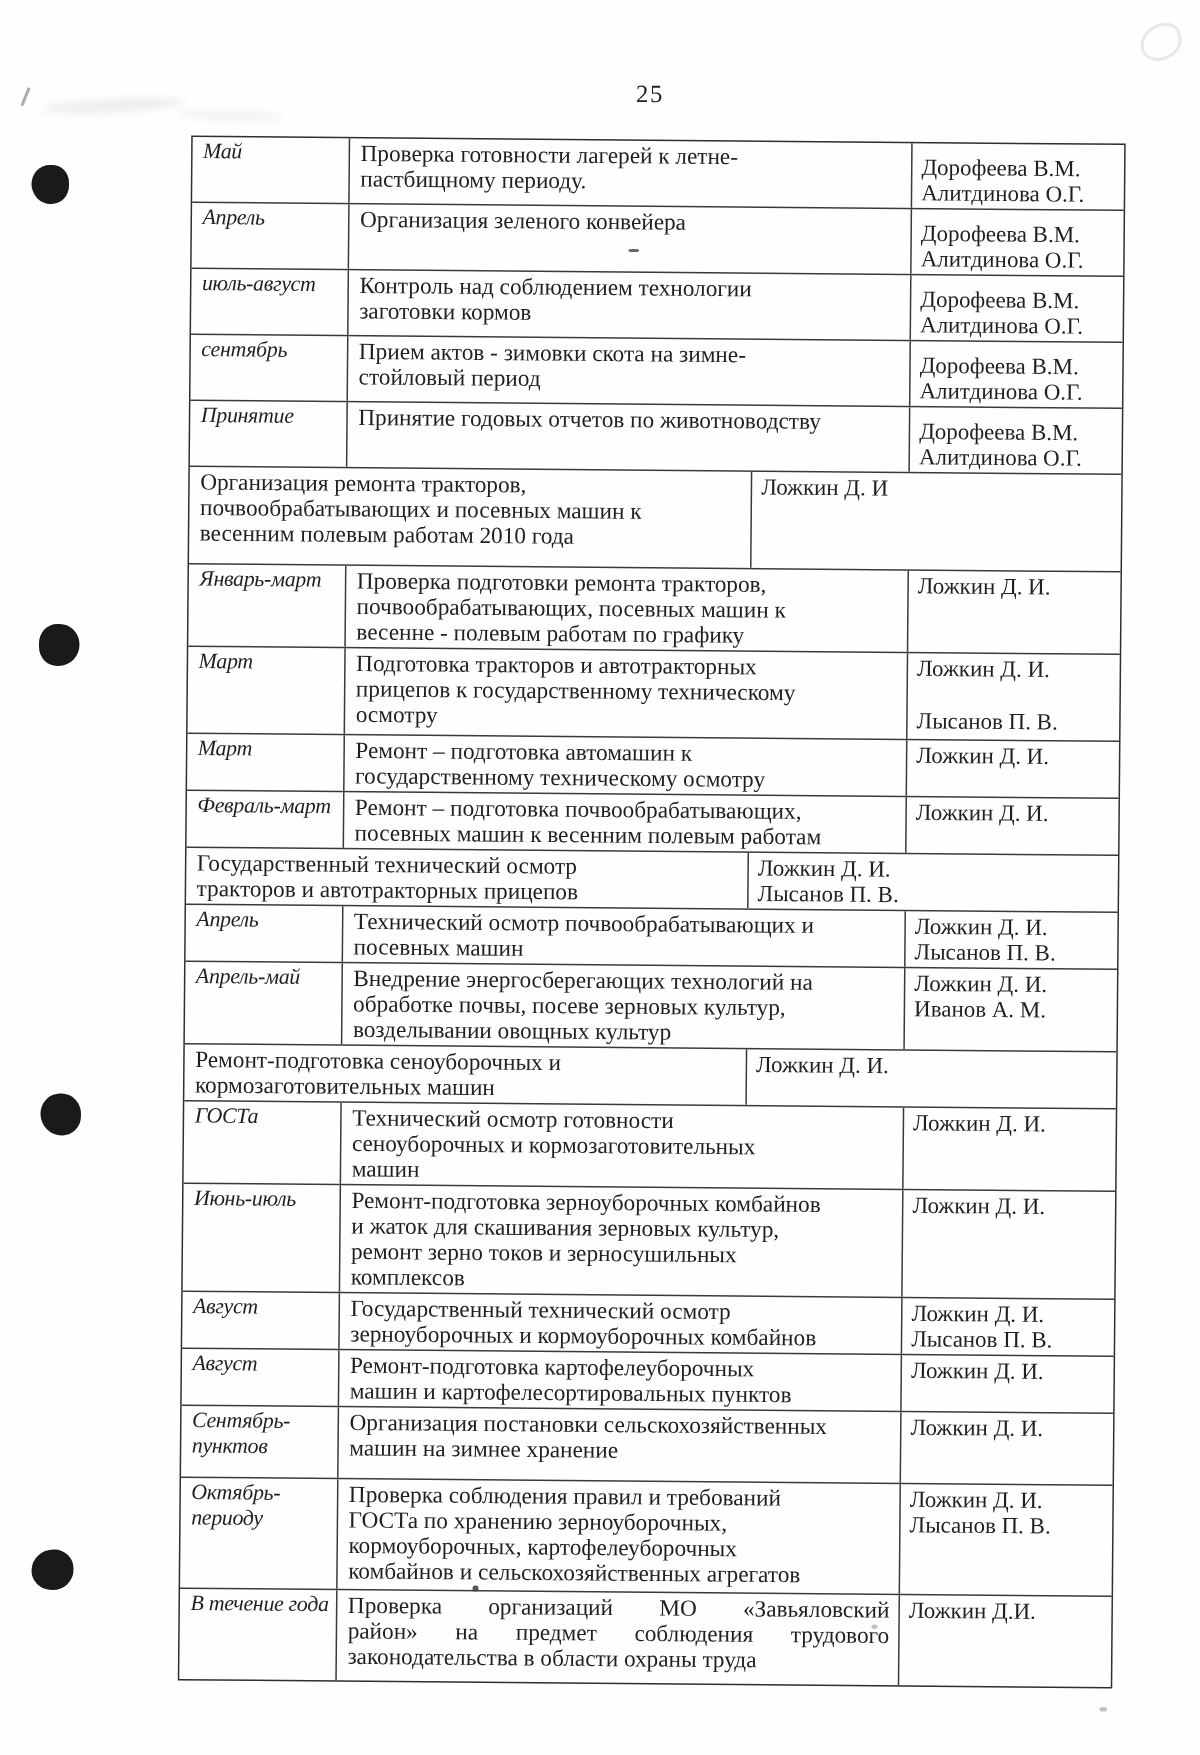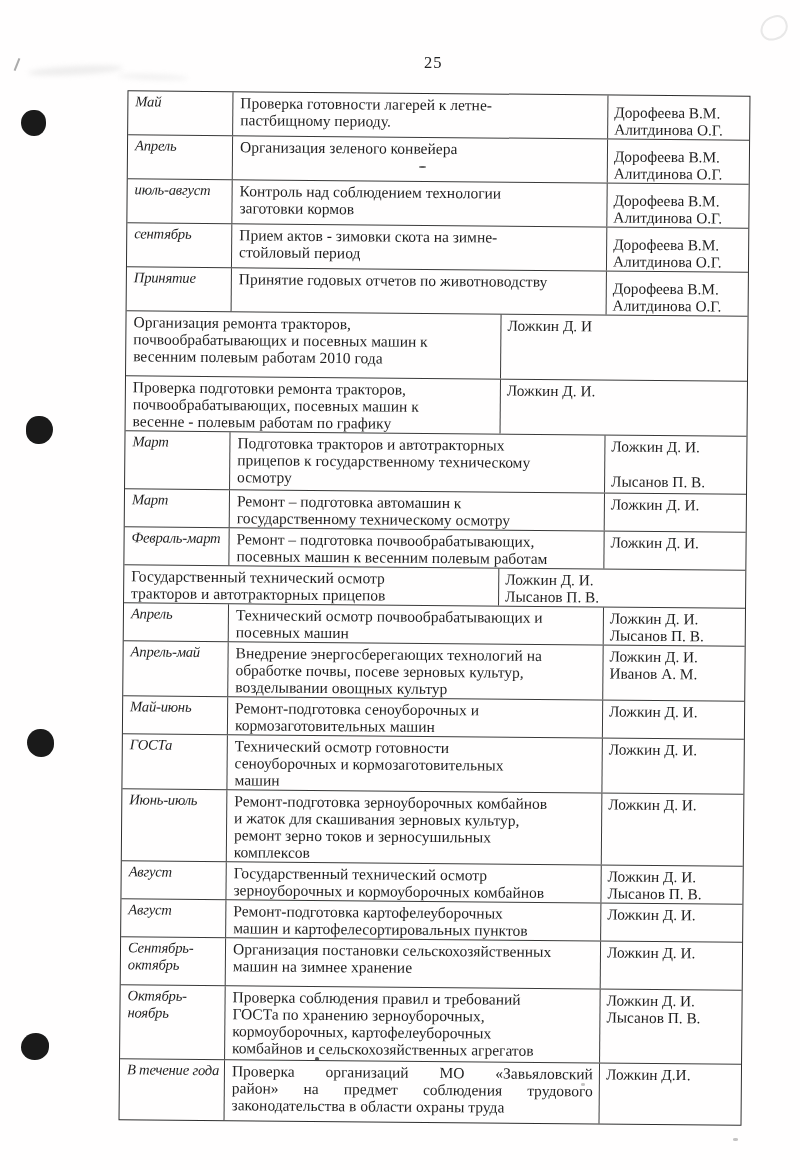--- a/index.html
+++ b/index.html
@@ -145,20 +145,23 @@
           <div class="task-text">Организация ремонта тракторов,
 почвообрабатывающих и посевных машин к
 весенним полевым работам 2010 года</div>
         </div>
     <div class="cell c3">
           <div class="name">Ложкин Д. И</div>
         </div>
   </div>
 
   <div class="row" style="min-height: 54px;">
+    <div class="cell c1">
+      <span class="period">Январь-март</span>
+    </div>
     <div class="cell c2">
           <div class="task-text">Проверка подготовки ремонта тракторов,
 почвообрабатывающих, посевных машин к
 весенне - полевым работам по графику</div>
         </div>
     <div class="cell c3">
           <div class="name">Ложкин Д. И.</div>
         </div>
   </div>
 
@@ -237,23 +240,20 @@
 обработке почвы, посеве зерновых культур,
 возделывании овощных культур</div>
         </div>
     <div class="cell c3">
           <div class="name">Ложкин Д. И.</div>
           <div class="name">Иванов А. М.</div>
         </div>
   </div>
 
   <div class="row" style="min-height: 36px;">
-    <div class="cell c1">
-      <span class="period">Май-июнь</span>
-    </div>
     <div class="cell c2">
           <div class="task-text">Ремонт-подготовка сеноуборочных и
 кормозаготовительных машин</div>
         </div>
     <div class="cell c3">
           <div class="name">Ложкин Д. И.</div>
         </div>
   </div>
 
   <div class="row" style="min-height: 52px;">
@@ -308,35 +308,35 @@
 машин и картофелесортировальных пунктов</div>
         </div>
     <div class="cell c3">
           <div class="name">Ложкин Д. И.</div>
         </div>
   </div>
 
   <div class="row" style="min-height: 47px;">
     <div class="cell c1">
       <span class="period">Сентябрь-
-октябрь</span>
+пунктов</span>
     </div>
     <div class="cell c2">
           <div class="task-text">Организация постановки сельскохозяйственных
 машин на зимнее хранение</div>
         </div>
     <div class="cell c3">
           <div class="name">Ложкин Д. И.</div>
         </div>
   </div>
 
   <div class="row" style="min-height: 73px;">
     <div class="cell c1">
       <span class="period">Октябрь-
-ноябрь</span>
+периоду</span>
     </div>
     <div class="cell c2">
           <div class="task-text">Проверка соблюдения правил и требований
 ГОСТа по хранению зерноуборочных,
 кормоуборочных, картофелеуборочных
 комбайнов и сельскохозяйственных агрегатов</div>
         </div>
     <div class="cell c3">
           <div class="name">Ложкин Д. И.</div>
           <div class="name">Лысанов П. В.</div>

